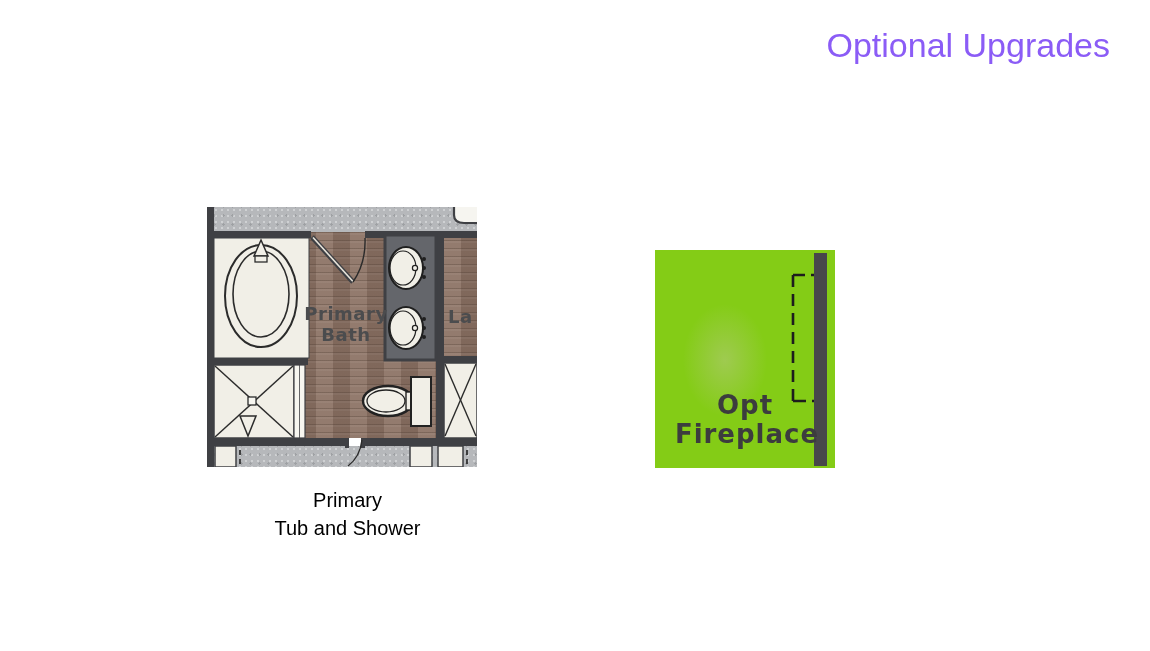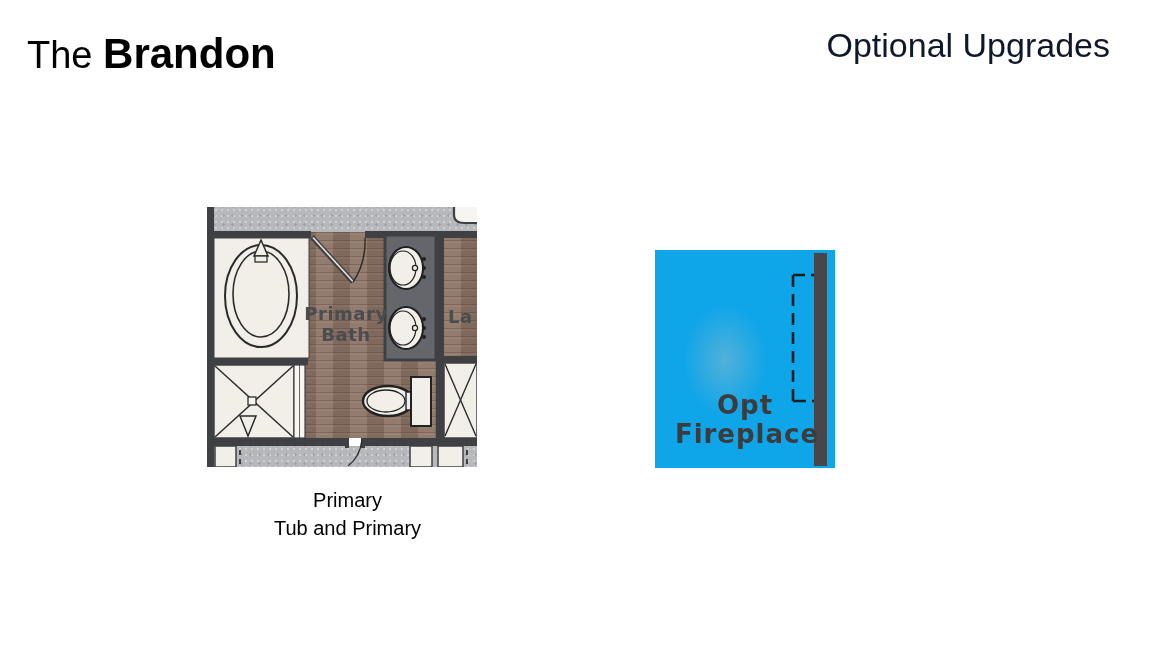--- a/index.html
+++ b/index.html
@@ -10,21 +10,21 @@
     overflow:hidden;
     font-family:"Liberation Sans", sans-serif;
   }
   .page-title{
     position:absolute;left:27px;top:30px;
     font-size:38px;color:#000;white-space:nowrap;
   }
   .page-title .bold{font-size:42px;font-weight:bold;}
   .right-title{
     position:absolute;right:40px;top:26px;
-    font-size:34px;color:#0f172a;white-space:nowrap;
+    font-size:34px;color:#8b5cf6;white-space:nowrap;
   }
   
   .plan{
     position:absolute;left:207px;top:207px;width:270px;height:260px;
     overflow:hidden;
   }
   .carpet{
     position:absolute;background-color:#b6b8bb;
     background-image:radial-gradient(rgba(255,255,255,0.35) 1px, transparent 1.2px),
                      radial-gradient(rgba(90,92,96,0.25) 1px, transparent 1.2px);
@@ -43,21 +43,21 @@
   .wood.main{left:7px;top:25px;width:222px;height:206px;}
   .wood.laundry{left:237px;top:25px;width:33px;height:131px;}
   .plan svg{position:absolute;left:0;top:0;}
   .room-label{
     font-family:"DejaVu Sans", sans-serif;font-weight:bold;
     letter-spacing:0.5px;
   }
   
   .fireplace{
     position:absolute;left:655px;top:250px;width:180px;height:218px;
-    background:#0ea5e9;overflow:hidden;
+    background:#84cc16;overflow:hidden;
   }
   .fireplace::before{
     content:"";position:absolute;left:10px;top:30px;width:120px;height:160px;
     background:radial-gradient(closest-side, rgba(208,200,188,0.35), rgba(208,200,188,0) 70%);
   }
   .fireplace svg{position:absolute;left:0;top:0;}
   .fp-label{
     font-family:"DejaVu Sans", sans-serif;font-weight:bold;letter-spacing:1px;
   }
   
@@ -65,21 +65,20 @@
     position:absolute;font-size:20px;line-height:28px;color:#000;text-align:center;
   }
   .caption.tub{left:207px;top:486px;width:281px;}
   .caption.fp{left:650px;top:486px;width:200px;}
 </style>
 </head>
 <body>
 
 <div class="page">
 
-  <div class="page-title"><span>The</span>&nbsp;<span class="bold">Brandon</span></div>
 
   <div class="right-title">Optional Upgrades</div>
 
   <div class="plan">
     <div class="carpet top"></div>
     <div class="carpet bottom"></div>
     <div class="wood main"></div>
     <div class="wood laundry"></div>
 
     <svg width="270" height="260" viewBox="0 0 270 260">
@@ -178,16 +177,16 @@
         <line x1="138" y1="25" x2="138" y2="151" stroke-dasharray="12 7"></line>
         <line x1="138" y1="151" x2="159" y2="151" stroke-dasharray="13 6"></line>
       </g>
       <text x="90" y="164" text-anchor="middle" class="fp-label" font-size="26" fill="#3c3c3e">Opt</text>
       <text x="92" y="193" text-anchor="middle" class="fp-label" font-size="26" fill="#3c3c3e">Fireplace</text>
     </svg>
   </div>
 
   <div class="caption tub">
     <div>Primary</div>
-    <div>Tub and Primary</div>
+    <div>Tub and Shower</div>
   </div>
 
 </div>
 
 </body></html>

